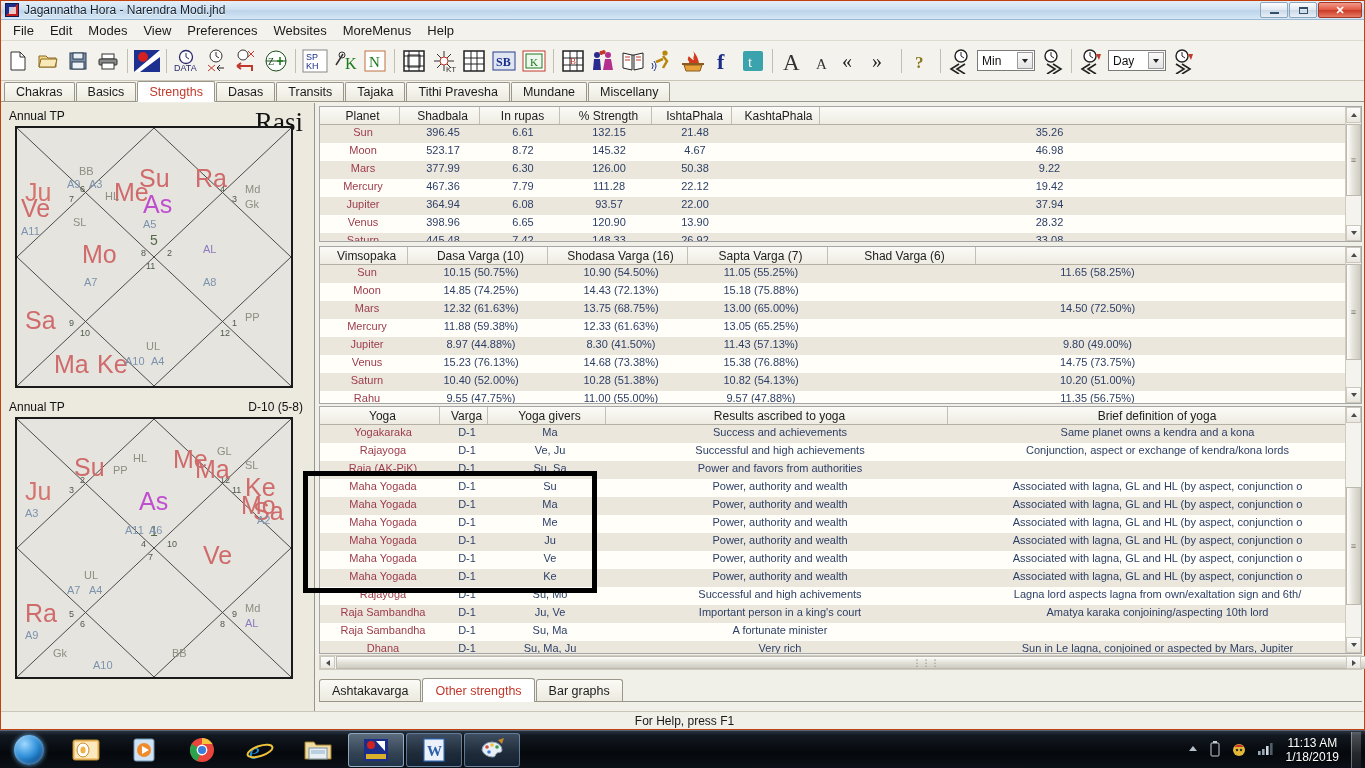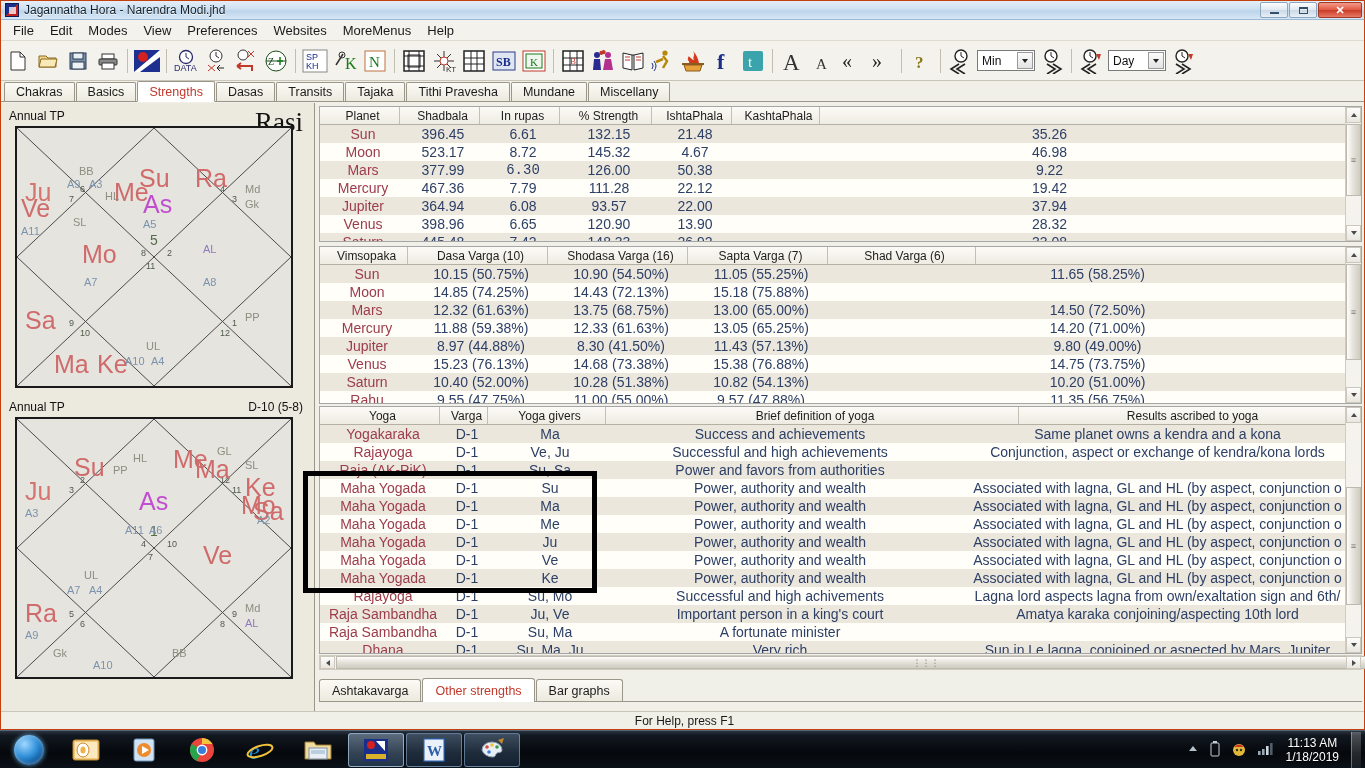--- a/index.html
+++ b/index.html
@@ -166,21 +166,21 @@
   #grid3{ top:303px; height:248px; }
 
   .ghead{
     display:flex; height:18px; background:#f3f2ec;
     border-bottom:1px solid #b4b0a4; font-size:12px; color:#1d1d1d;
   }
   .ghead .hc{
     border-right:1px solid #c3bfb3; padding:2px 0 0 6px; overflow:hidden;
     white-space:nowrap; background:linear-gradient(#fbfaf6,#eeece2);
   }
-  .grow{ display:flex; height:18px; font-size:14px; }
+  .grow{ display:flex; height:18px; font-size:11px; }
   .grow.odd{ background:#ece7dd; }
   .grow.even{ background:#fffef9; }
   .gc{ padding:1px 0 0 6px; overflow:hidden; white-space:nowrap; color:#2c3f66; }
   .gc.pname{ color:#9c3b4b; }
   .gc.yname{ color:#9c3b4b; }
 
   
   .vsb{
     position:absolute; right:0; top:0; bottom:0; width:16px;
     background:#f4f3ee; border-left:1px solid #cfcbc0;
@@ -755,21 +755,21 @@
               <div class="gc pname" style="width: 80px; flex: 0 0 auto;">Moon</div>
               <div class="gc" style="width: 80px; flex: 0 0 auto;">523.17</div>
               <div class="gc" style="width: 80px; flex: 0 0 auto;">8.72</div>
               <div class="gc" style="width: 92px; flex: 0 0 auto;">145.32</div>
               <div class="gc" style="width: 80px; flex: 0 0 auto;">4.67</div>
               <div class="gc" style="flex: 1 1 0%;">46.98</div>
             </div>
             <div class="grow odd">
               <div class="gc pname" style="width: 80px; flex: 0 0 auto;">Mars</div>
               <div class="gc" style="width: 80px; flex: 0 0 auto;">377.99</div>
-              <div class="gc" style="width: 80px; flex: 0 0 auto; font-family: Liberation Mono, monospace;">6.30</div>
+              <div class="gc" style="width: 80px; flex: 0 0 auto;">6.30</div>
               <div class="gc" style="width: 92px; flex: 0 0 auto;">126.00</div>
               <div class="gc" style="width: 80px; flex: 0 0 auto;">50.38</div>
               <div class="gc" style="flex: 1 1 0%;">9.22</div>
             </div>
             <div class="grow even">
               <div class="gc pname" style="width: 80px; flex: 0 0 auto;">Mercury</div>
               <div class="gc" style="width: 80px; flex: 0 0 auto;">467.36</div>
               <div class="gc" style="width: 80px; flex: 0 0 auto;">7.79</div>
               <div class="gc" style="width: 92px; flex: 0 0 auto;">111.28</div>
               <div class="gc" style="width: 80px; flex: 0 0 auto;">22.12</div>
@@ -841,21 +841,20 @@
               <div class="gc" style="width: 140px; flex: 0 0 auto;">12.32  (61.63%)</div>
               <div class="gc" style="width: 140px; flex: 0 0 auto;">13.75  (68.75%)</div>
               <div class="gc" style="width: 140px; flex: 0 0 auto;">13.00  (65.00%)</div>
               <div class="gc" style="flex: 1 1 0%;">14.50  (72.50%)</div>
             </div>
             <div class="grow even">
               <div class="gc pname" style="width: 88px; flex: 0 0 auto;">Mercury</div>
               <div class="gc" style="width: 140px; flex: 0 0 auto;">11.88  (59.38%)</div>
               <div class="gc" style="width: 140px; flex: 0 0 auto;">12.33  (61.63%)</div>
               <div class="gc" style="width: 140px; flex: 0 0 auto;">13.05  (65.25%)</div>
-              <div class="gc" style="flex: 1 1 0%;">14.20  (71.00%)</div>
             </div>
             <div class="grow odd">
               <div class="gc pname" style="width: 88px; flex: 0 0 auto;">Jupiter</div>
               <div class="gc" style="width: 140px; flex: 0 0 auto;">8.97  (44.88%)</div>
               <div class="gc" style="width: 140px; flex: 0 0 auto;">8.30  (41.50%)</div>
               <div class="gc" style="width: 140px; flex: 0 0 auto;">11.43  (57.13%)</div>
               <div class="gc" style="flex: 1 1 0%;">9.80  (49.00%)</div>
             </div>
             <div class="grow even">
               <div class="gc pname" style="width: 88px; flex: 0 0 auto;">Venus</div>
@@ -890,22 +889,22 @@
               <i></i>
             </div>
         </div>
       </div>
 
       <div class="grid" id="grid3">
         <div class="ghead">
           <div class="hc" style="width:120px">Yoga</div>
           <div class="hc" style="width:48px">Varga</div>
           <div class="hc" style="width:118px">Yoga givers</div>
+          <div class="hc" style="width:342px">Results ascribed to yoga</div>
           <div class="hc" style="flex:1">Brief definition of yoga</div>
-          <div class="hc" style="width:342px">Results ascribed to yoga</div>
         </div>
         <div id="grid3-rows">
             <div class="grow odd">
               <div class="gc yname" style="width: 120px; flex: 0 0 auto;">Yogakaraka</div>
               <div class="gc" style="width: 48px; flex: 0 0 auto;">D-1</div>
               <div class="gc" style="width: 118px; flex: 0 0 auto;">Ma</div>
               <div class="gc" style="width: 342px; flex: 0 0 auto;">Success and achievements</div>
               <div class="gc" style="flex: 1 1 0%;">Same planet owns a kendra and a kona</div>
             </div>
             <div class="grow even">

